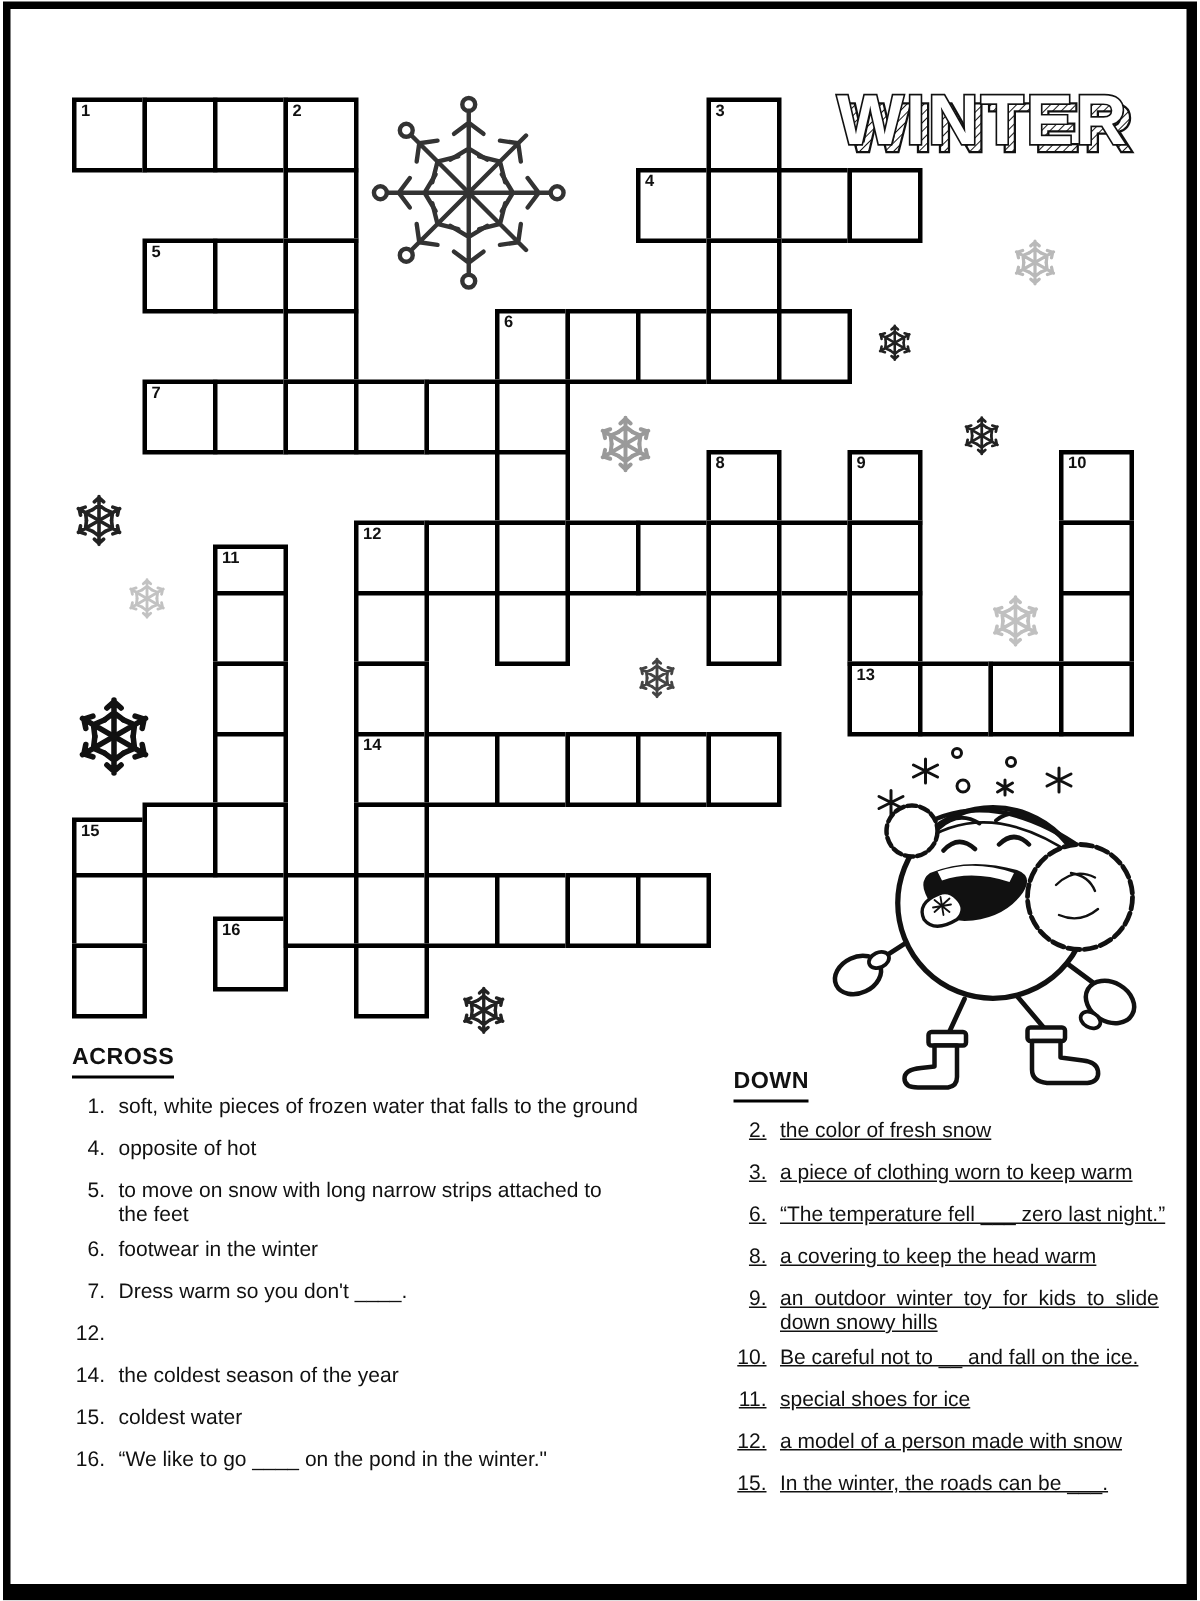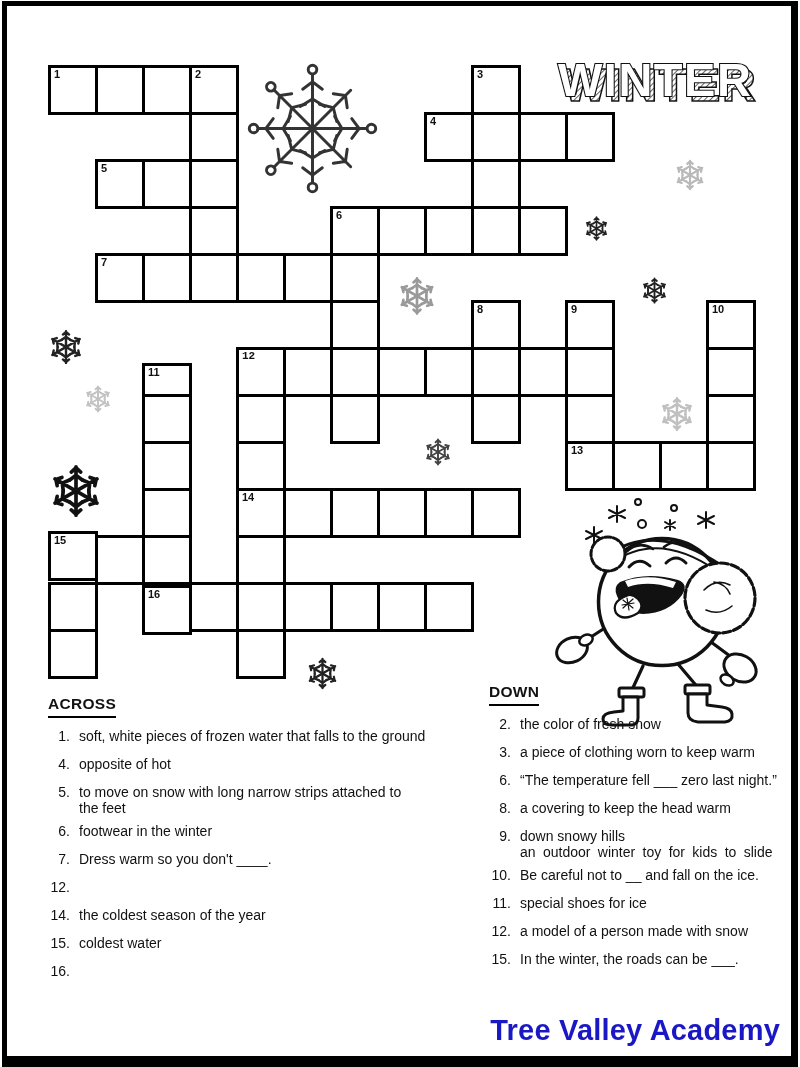--- a/index.html
+++ b/index.html
@@ -10,21 +10,21 @@
   #grid{position:absolute;}
   .cell{position:absolute;width:50px;height:50px;box-sizing:border-box;
         border:3px solid #000;background:#fff;}
   .cnum{position:absolute;top:0;left:3px;font-size:11px;font-weight:600;line-height:13px;color:#111;}
   .flake{position:absolute;}
   .flake svg{display:block;}
   .title-svg{position:absolute;left:546px;top:44px;}
   .snowman{position:absolute;left:528px;top:492px;}
   .clues{position:absolute;font-size:14px;line-height:16px;color:#111;}
   #across{left:46px;top:696px;width:414px;}
-  #down{left:487px;top:684px;width:302px;}
+  #down{left:487px;top:712px;width:302px;text-decoration:underline;}
   .clue-head{display:inline-block;font-size:15.5px;font-weight:bold;
              border-bottom:2px solid #000;padding-bottom:4px;margin:0 0 10px 2px;letter-spacing:.3px;}
   .clue{display:flex;margin-bottom:12px;}
   .clue.ml{margin-bottom:7px;}
   .clue .n{width:24px;text-align:right;flex:none;}
   .clue .t{padding-left:9px;}
   .cline{white-space:nowrap;}
   .cline.wide{word-spacing:3.5px;}
   .brand{position:absolute;left:380px;top:1014px;width:400px;text-align:right;
          font-size:29px;font-weight:bold;letter-spacing:.2px;}
@@ -152,21 +152,21 @@
       </div>
       <div class="cell" style="left: 517px; top: 235px;">
         <span class="cnum">9</span>
       </div>
       <div class="cell" style="left: 658px; top: 235px;">
         <span class="cnum">10</span>
       </div>
       <div class="cell" style="left: 94px; top: 282px; margin-top: 16px;">
         <span class="cnum">11</span>
       </div>
-      <div class="cell" style="left: 188px; top: 282px; font-family: Liberation Mono, monospace;">
+      <div class="cell" style="left: 188px; top: 282px;">
         <span class="cnum">12</span>
       </div>
       <div class="cell" style="left: 235px; top: 282px;"></div>
       <div class="cell" style="left: 282px; top: 282px;"></div>
       <div class="cell" style="left: 329px; top: 282px;"></div>
       <div class="cell" style="left: 376px; top: 282px;"></div>
       <div class="cell" style="left: 423px; top: 282px;"></div>
       <div class="cell" style="left: 470px; top: 282px;"></div>
       <div class="cell" style="left: 517px; top: 282px;"></div>
       <div class="cell" style="left: 658px; top: 282px;"></div>
@@ -186,28 +186,28 @@
       <div class="cell" style="left: 658px; top: 376px;"></div>
       <div class="cell" style="left: 94px; top: 423px;"></div>
       <div class="cell" style="left: 188px; top: 423px;">
         <span class="cnum">14</span>
       </div>
       <div class="cell" style="left: 235px; top: 423px;"></div>
       <div class="cell" style="left: 282px; top: 423px;"></div>
       <div class="cell" style="left: 329px; top: 423px;"></div>
       <div class="cell" style="left: 376px; top: 423px;"></div>
       <div class="cell" style="left: 423px; top: 423px;"></div>
-      <div class="cell" style="left: 0px; top: 466px;">
+      <div class="cell" style="left: 0px; top: 480px;">
         <span class="cnum">15</span>
       </div>
       <div class="cell" style="left: 47px; top: 470px;"></div>
       <div class="cell" style="left: 94px; top: 470px;"></div>
       <div class="cell" style="left: 188px; top: 470px;"></div>
       <div class="cell" style="left: 0px; top: 517px;"></div>
-      <div class="cell" style="left: 94px; top: 520px; padding-left: 40px;">
+      <div class="cell" style="left: 94px; top: 546px; padding-left: 40px;">
         <span class="cnum">16</span>
       </div>
       <div class="cell" style="left: 141px; top: 517px;"></div>
       <div class="cell" style="left: 188px; top: 517px;"></div>
       <div class="cell" style="left: 235px; top: 517px;"></div>
       <div class="cell" style="left: 282px; top: 517px;"></div>
       <div class="cell" style="left: 329px; top: 517px;"></div>
       <div class="cell" style="left: 376px; top: 517px;"></div>
       <div class="cell" style="left: 0px; top: 564px;"></div>
       <div class="cell" style="left: 188px; top: 564px;"></div>
@@ -361,20 +361,23 @@
           </div>
         </div>
         <div class="clue">
           <span class="n">15.</span>
           <div class="t">
             <div class="cline">coldest water</div>
           </div>
         </div>
         <div class="clue">
           <span class="n">16.</span>
+          <div class="t">
+            <div class="cline">“We like to go ____ on the pond in the winter."</div>
+          </div>
         </div>
       </div>
   </div>
 
   <div class="clues" id="down">
     <h2 class="clue-head">DOWN</h2>
     <div id="down-list">
         <div class="clue">
           <span class="n">2.</span>
           <div class="t">
@@ -395,22 +398,22 @@
         </div>
         <div class="clue">
           <span class="n">8.</span>
           <div class="t">
             <div class="cline">a covering to keep the head warm</div>
           </div>
         </div>
         <div class="clue ml">
           <span class="n">9.</span>
           <div class="t">
+            <div class="cline wide">an outdoor winter toy for kids to slide</div>
             <div class="cline">down snowy hills</div>
-            <div class="cline wide">an outdoor winter toy for kids to slide</div>
           </div>
         </div>
         <div class="clue">
           <span class="n">10.</span>
           <div class="t">
             <div class="cline">Be careful not to __ and fall on the ice.</div>
           </div>
         </div>
         <div class="clue">
           <span class="n">11.</span>
@@ -426,14 +429,13 @@
         </div>
         <div class="clue">
           <span class="n">15.</span>
           <div class="t">
             <div class="cline">In the winter, the roads can be ___.</div>
           </div>
         </div>
       </div>
   </div>
 
-  <div class="brand" style="color: rgb(26, 24, 196);">Tree Valley Academy</div>
 </div>
 
 </body></html>

